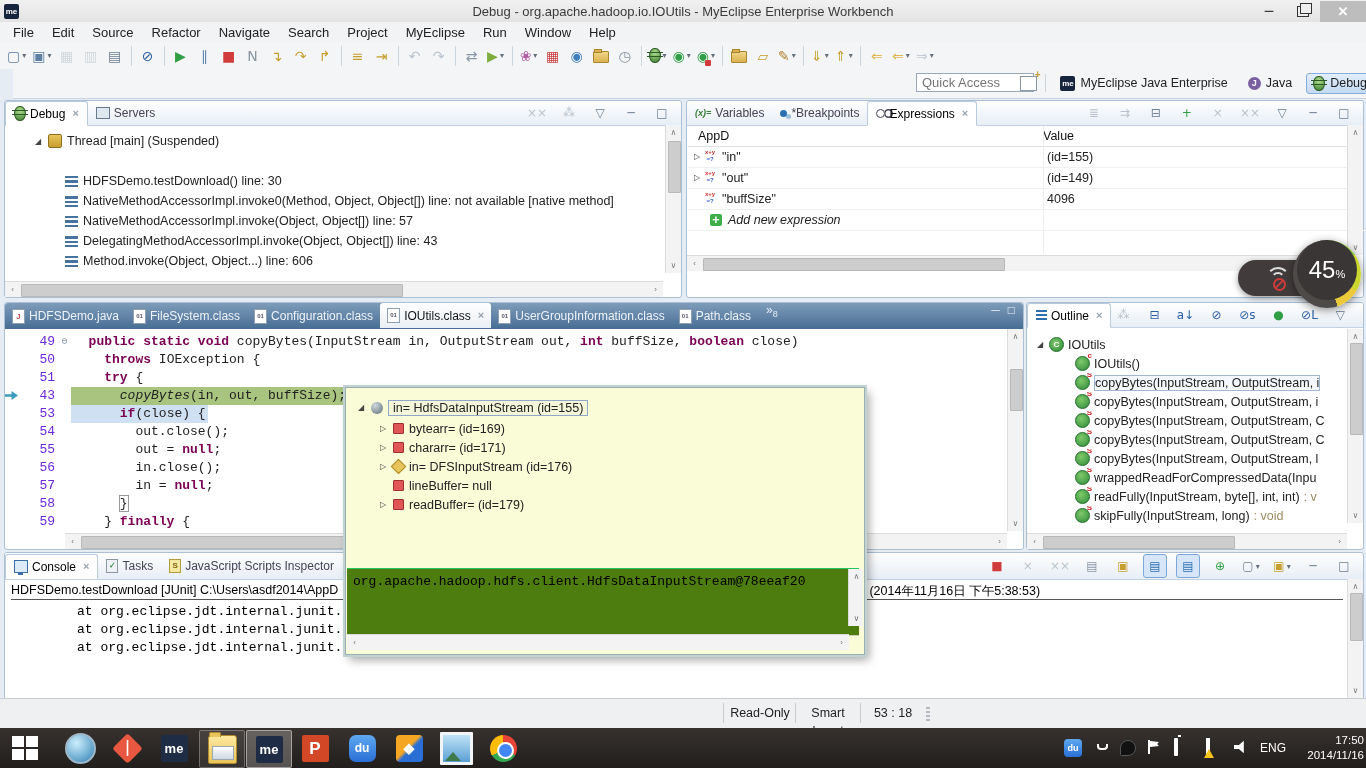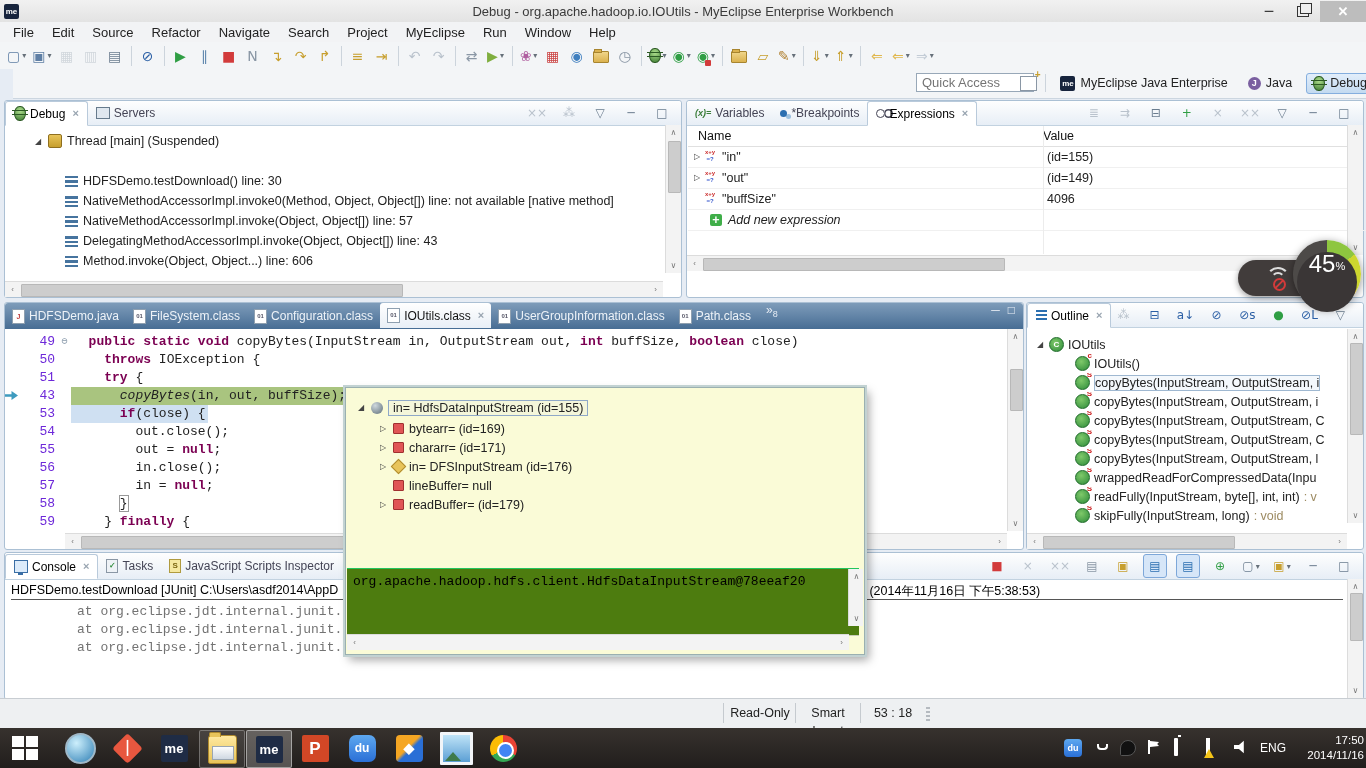--- a/index.html
+++ b/index.html
@@ -112,21 +112,21 @@
   .odec{position:absolute;right:-3px;top:-5px;color:#cc2222;font:bold 8px/8px "Liberation Sans",sans-serif}
   .osel{border:1px solid #9fb8d1;background:#f4f8fc}
   .osuf{color:#9d8b62}
 
   
   .conico{width:12px;height:11px;border:1px solid #3a6ea5;background:#dcebfa;position:relative;flex:0 0 auto}
   .conico:after{content:"";position:absolute;left:3px;bottom:-3px;width:5px;height:2px;background:#3a6ea5}
   .tskico{width:10px;height:12px;background:#eef2f6;border:1px solid #8a97a5;color:#2e8b3a;font:bold 8px/12px "Liberation Sans",sans-serif;text-align:center;flex:0 0 auto}
   .jsico{width:10px;height:12px;background:#f5e8a0;border:1px solid #b09b3f;color:#7a6512;font:bold 8px/12px "Liberation Sans",sans-serif;text-align:center;flex:0 0 auto}
   .ctitle{position:absolute;font-size:12.5px;color:#000;white-space:pre}
-  .cline{position:absolute;font:13px/18px "Liberation Mono",monospace;color:#737373;white-space:pre}
+  .cline{position:absolute;font:13px/18px "Liberation Mono",monospace;color:#000000;white-space:pre}
 
   
   .statusbar{left:0;top:698px;width:1366px;height:30px;background:#eef0f2;border-top:1px solid #c8cdd2}
   .sbcell{position:absolute;top:5px;height:18px;line-height:18px;font-size:12.5px;color:#222;text-align:center}
   .sbsep{position:absolute;top:4px;width:1px;height:20px;background:#c5cacf}
   .sbdots{position:absolute;top:8px;width:4px;height:14px;
           background:repeating-linear-gradient(to bottom,#b5bac0 0 2px,transparent 2px 4px);}
 
   
   .popup{position:absolute;left:345px;top:387px;width:518px;height:266px;background:#fafbd7;
@@ -180,22 +180,22 @@
 
   
   .bwidget{position:absolute;left:1238px;top:260px;width:100px;height:36px;background:#413c3b;border-radius:18px;z-index:55;box-shadow:0 2px 6px rgba(0,0,0,.4)}
   .wifiarc{position:absolute;left:28px;top:7px;width:22px;height:11px;overflow:hidden}
   .wifiarc i{position:absolute;border:2px solid #ddd;border-radius:50%;border-color:#ddd transparent transparent transparent}
   .noico{position:absolute;left:35px;top:18px;width:9px;height:9px;border:2px solid #d23b3b;border-radius:50%}
   .noico:before{content:"";position:absolute;left:-1px;top:3px;width:11px;height:2px;background:#d23b3b;transform:rotate(-45deg)}
   .bcircle{position:absolute;left:1293px;top:240px;width:68px;height:68px;border-radius:50%;z-index:56;
            background:conic-gradient(#8ec63f 0 55deg,#cdd62f 55deg 120deg,#ecc93a 120deg 162deg,#4d4a48 162deg 360deg);
            box-shadow:0 2px 8px rgba(0,0,0,.45)}
-  .bcircle .inner{position:absolute;left:4px;top:12px;width:60px;height:60px;border-radius:50%;background:#3a3636;
-                  display:flex;justify-content:center;color:#fff}
+  .bcircle .inner{position:absolute;left:4px;top:0;width:60px;height:60px;border-radius:50%;background:#3a3636;
+                  display:flex;align-items:center;justify-content:center;color:#fff}
   .bpct{font:300 24px/24px "Liberation Sans",sans-serif}
   .bunit{font-size:11px;margin-top:8px}
 </style>
 </head>
 <body>
 
 <div class="abs titlebar">
   <span class="meico">me</span>
   <span class="apptitle">Debug - org.apache.hadoop.io.IOUtils - MyEclipse Enterprise Workbench</span>
   <span class="winbtns">
@@ -479,21 +479,21 @@
         <span class="tbtn">
           <span class="pico" style="color: rgb(107, 125, 143);">─</span>
         </span>
         <span class="tbtn">
           <span class="pico" style="color: rgb(107, 125, 143);">□</span>
         </span>
       </span>
     </div>
   <div class="abs" id="exp-table" style="left:0;top:24px;width:658px;height:130px">
       <div class="exphead" style="top: 0px; width: 658px; padding-left: 10px;">
-        <span style="width: 345px;">Name</span>
+        <span style="width: 345px;">AppD</span>
         <span>Value</span>
       </div>
       <div class="exprow" style="top: 21px; width: 658px; padding-left: 4px;">
         <span class="twist">▷</span>
         <span class="wico">
           <i class="r">x+y</i>
           <i class="b">=?</i>
         </span>
         <span style="margin-left: 4px; width: 325px; flex: 0 0 auto;">"in"</span>
         <span>(id=155)</span>

